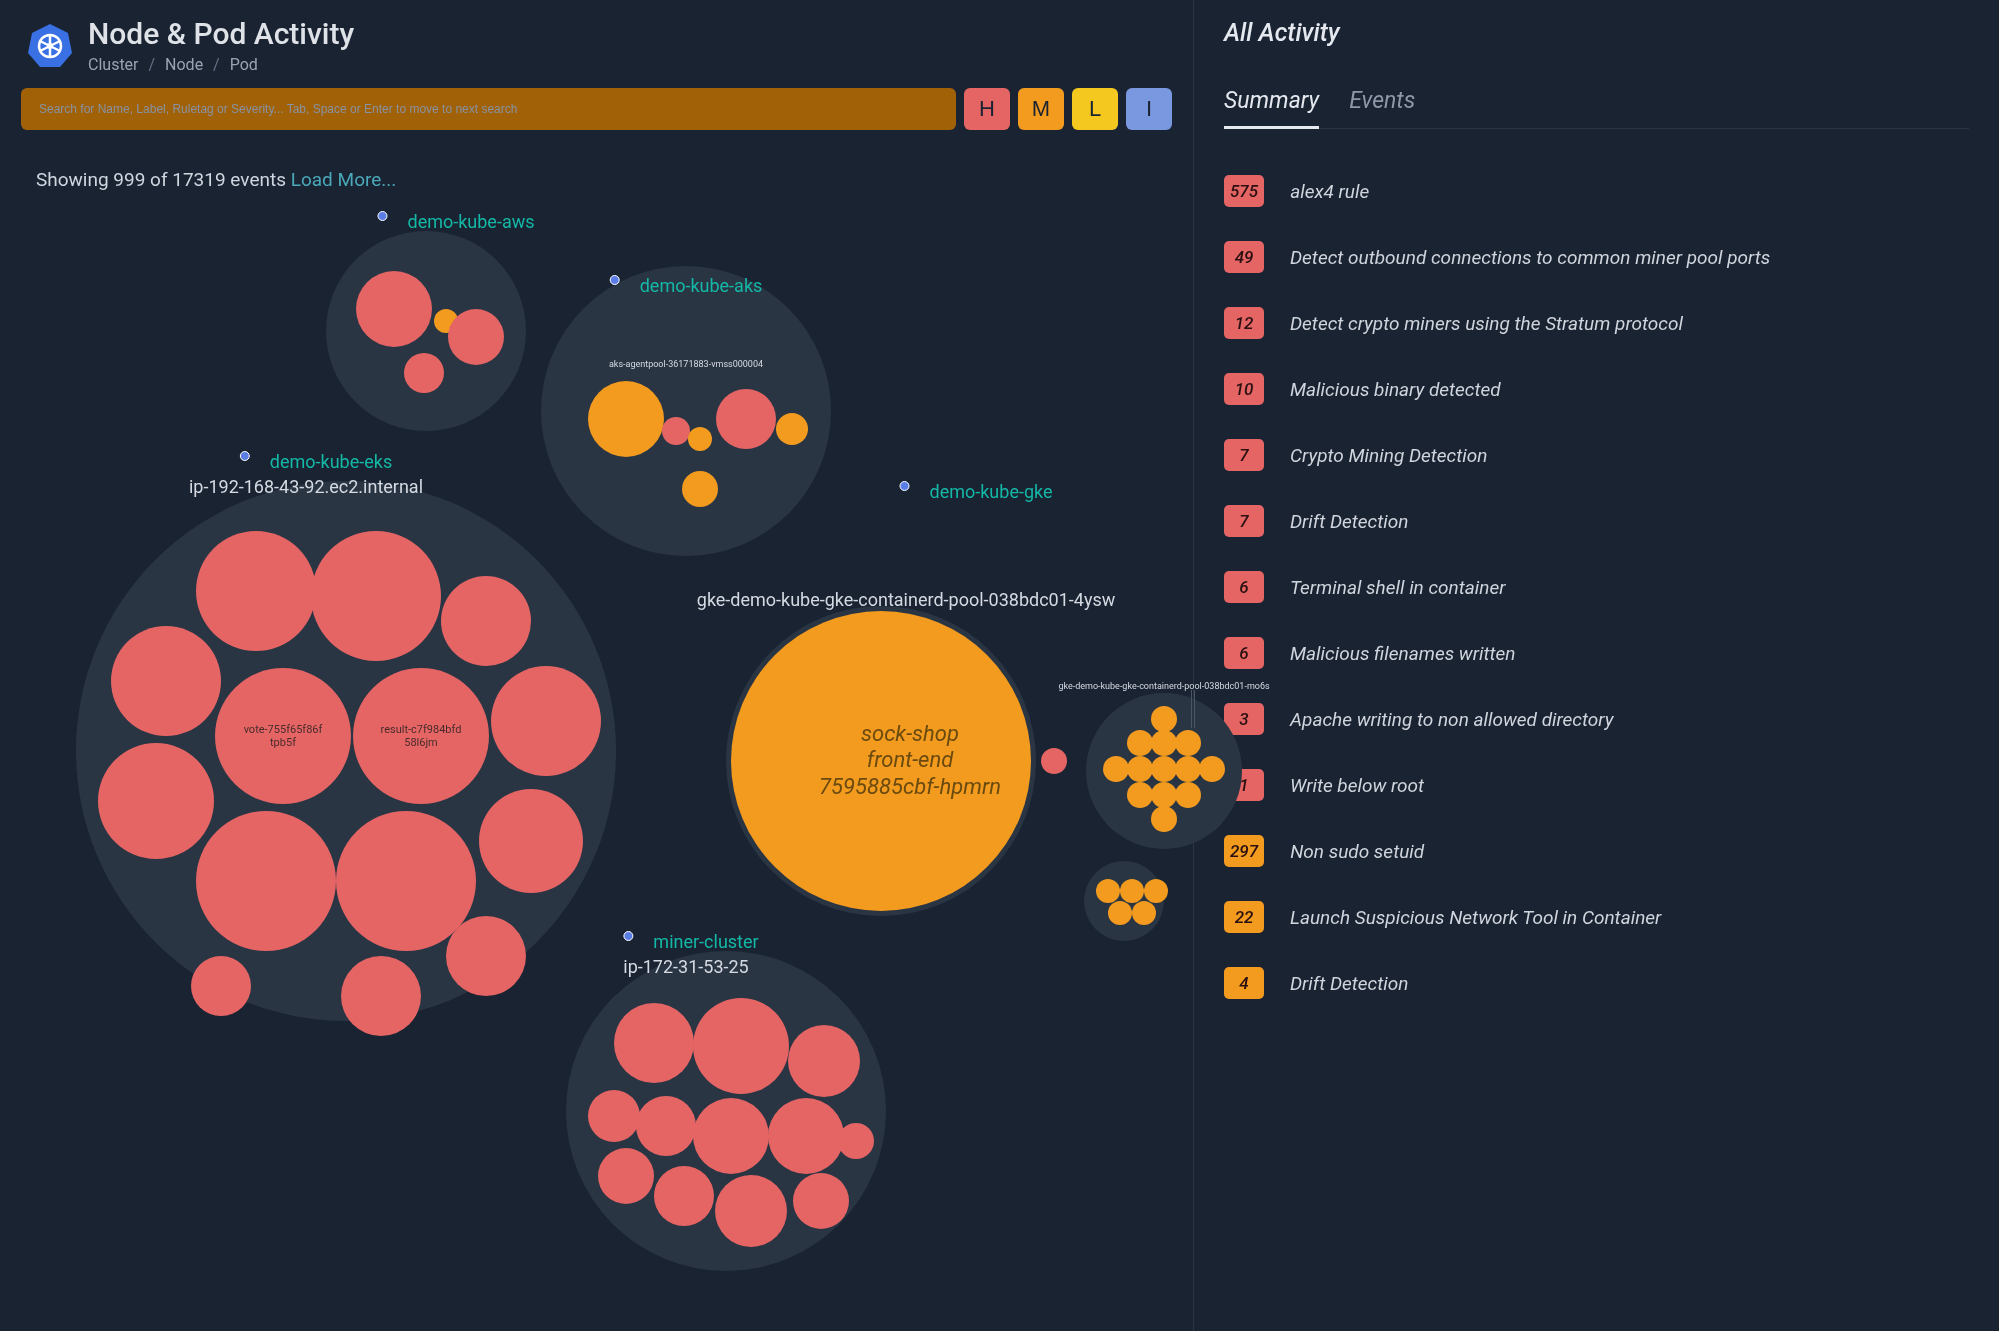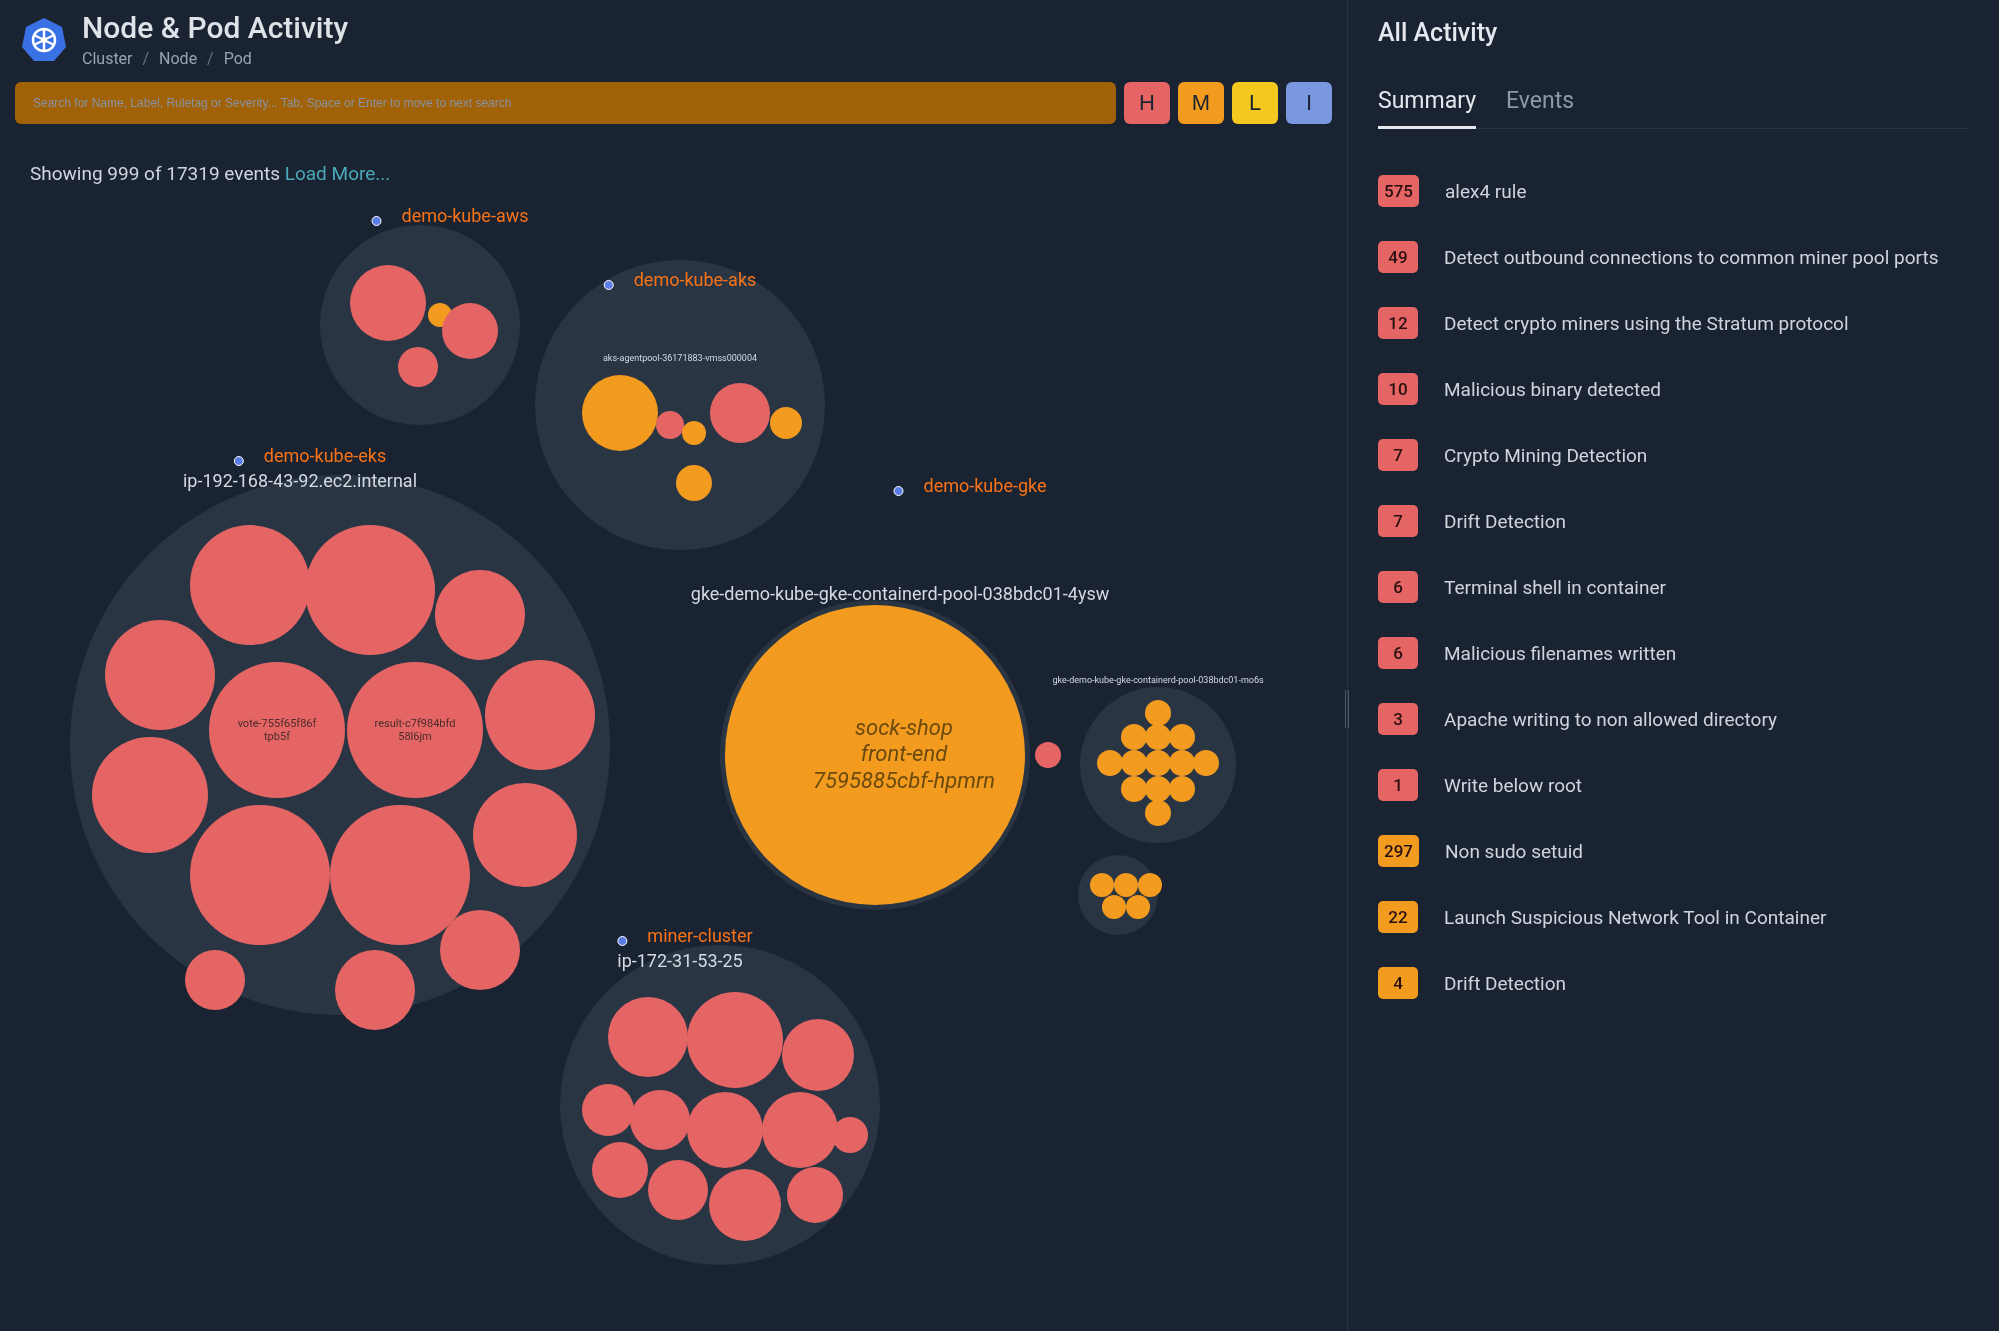--- a/index.html
+++ b/index.html
@@ -7,27 +7,28 @@
     background: #1a2332;
     color: #d0d5dd;
     font-family: -apple-system, BlinkMacSystemFont, "Segoe UI", Roboto, sans-serif;
     width: 1999px;
     height: 1331px;
     overflow: hidden;
     display: flex;
   }
   .main-panel {
     flex: 1;
-    padding: 0;
+    padding: 6px;
     position: relative;
   }
   .side-panel {
-    width: 652px;
+    width: 806px;
     border-left: 1px solid #2a3544;
     padding: 18px 30px;
+    font-style: italic;
   }
   
   .page-header {
     display: flex;
     align-items: center;
     padding: 10px 15px 2px 20px;
     gap: 14px;
   }
   .kube-icon {
     width: 48px; height: 48px;
@@ -82,24 +83,24 @@
   }
   .status-line a { color: #4aa8b8; text-decoration: none; cursor:pointer;}
   
   .viz {
     position: relative;
     width: 100%;
     height: 1170px;
   }
   .cluster-label {
     position: absolute;
-    color: #f97316;
+    color: #14b8a6;
     font-size: 18px;
     display: flex;
-    align-items: flex-end;
+    align-items: flex-start;
     gap: 20px;
     white-space: nowrap;
     transform: translateX(-50%);
   }
   .cluster-label .dot {
     width:10px;height:10px;border-radius:50%;
     background:#5a7de6;
     border:1.5px solid #fff;
     flex-shrink:0;
   }

